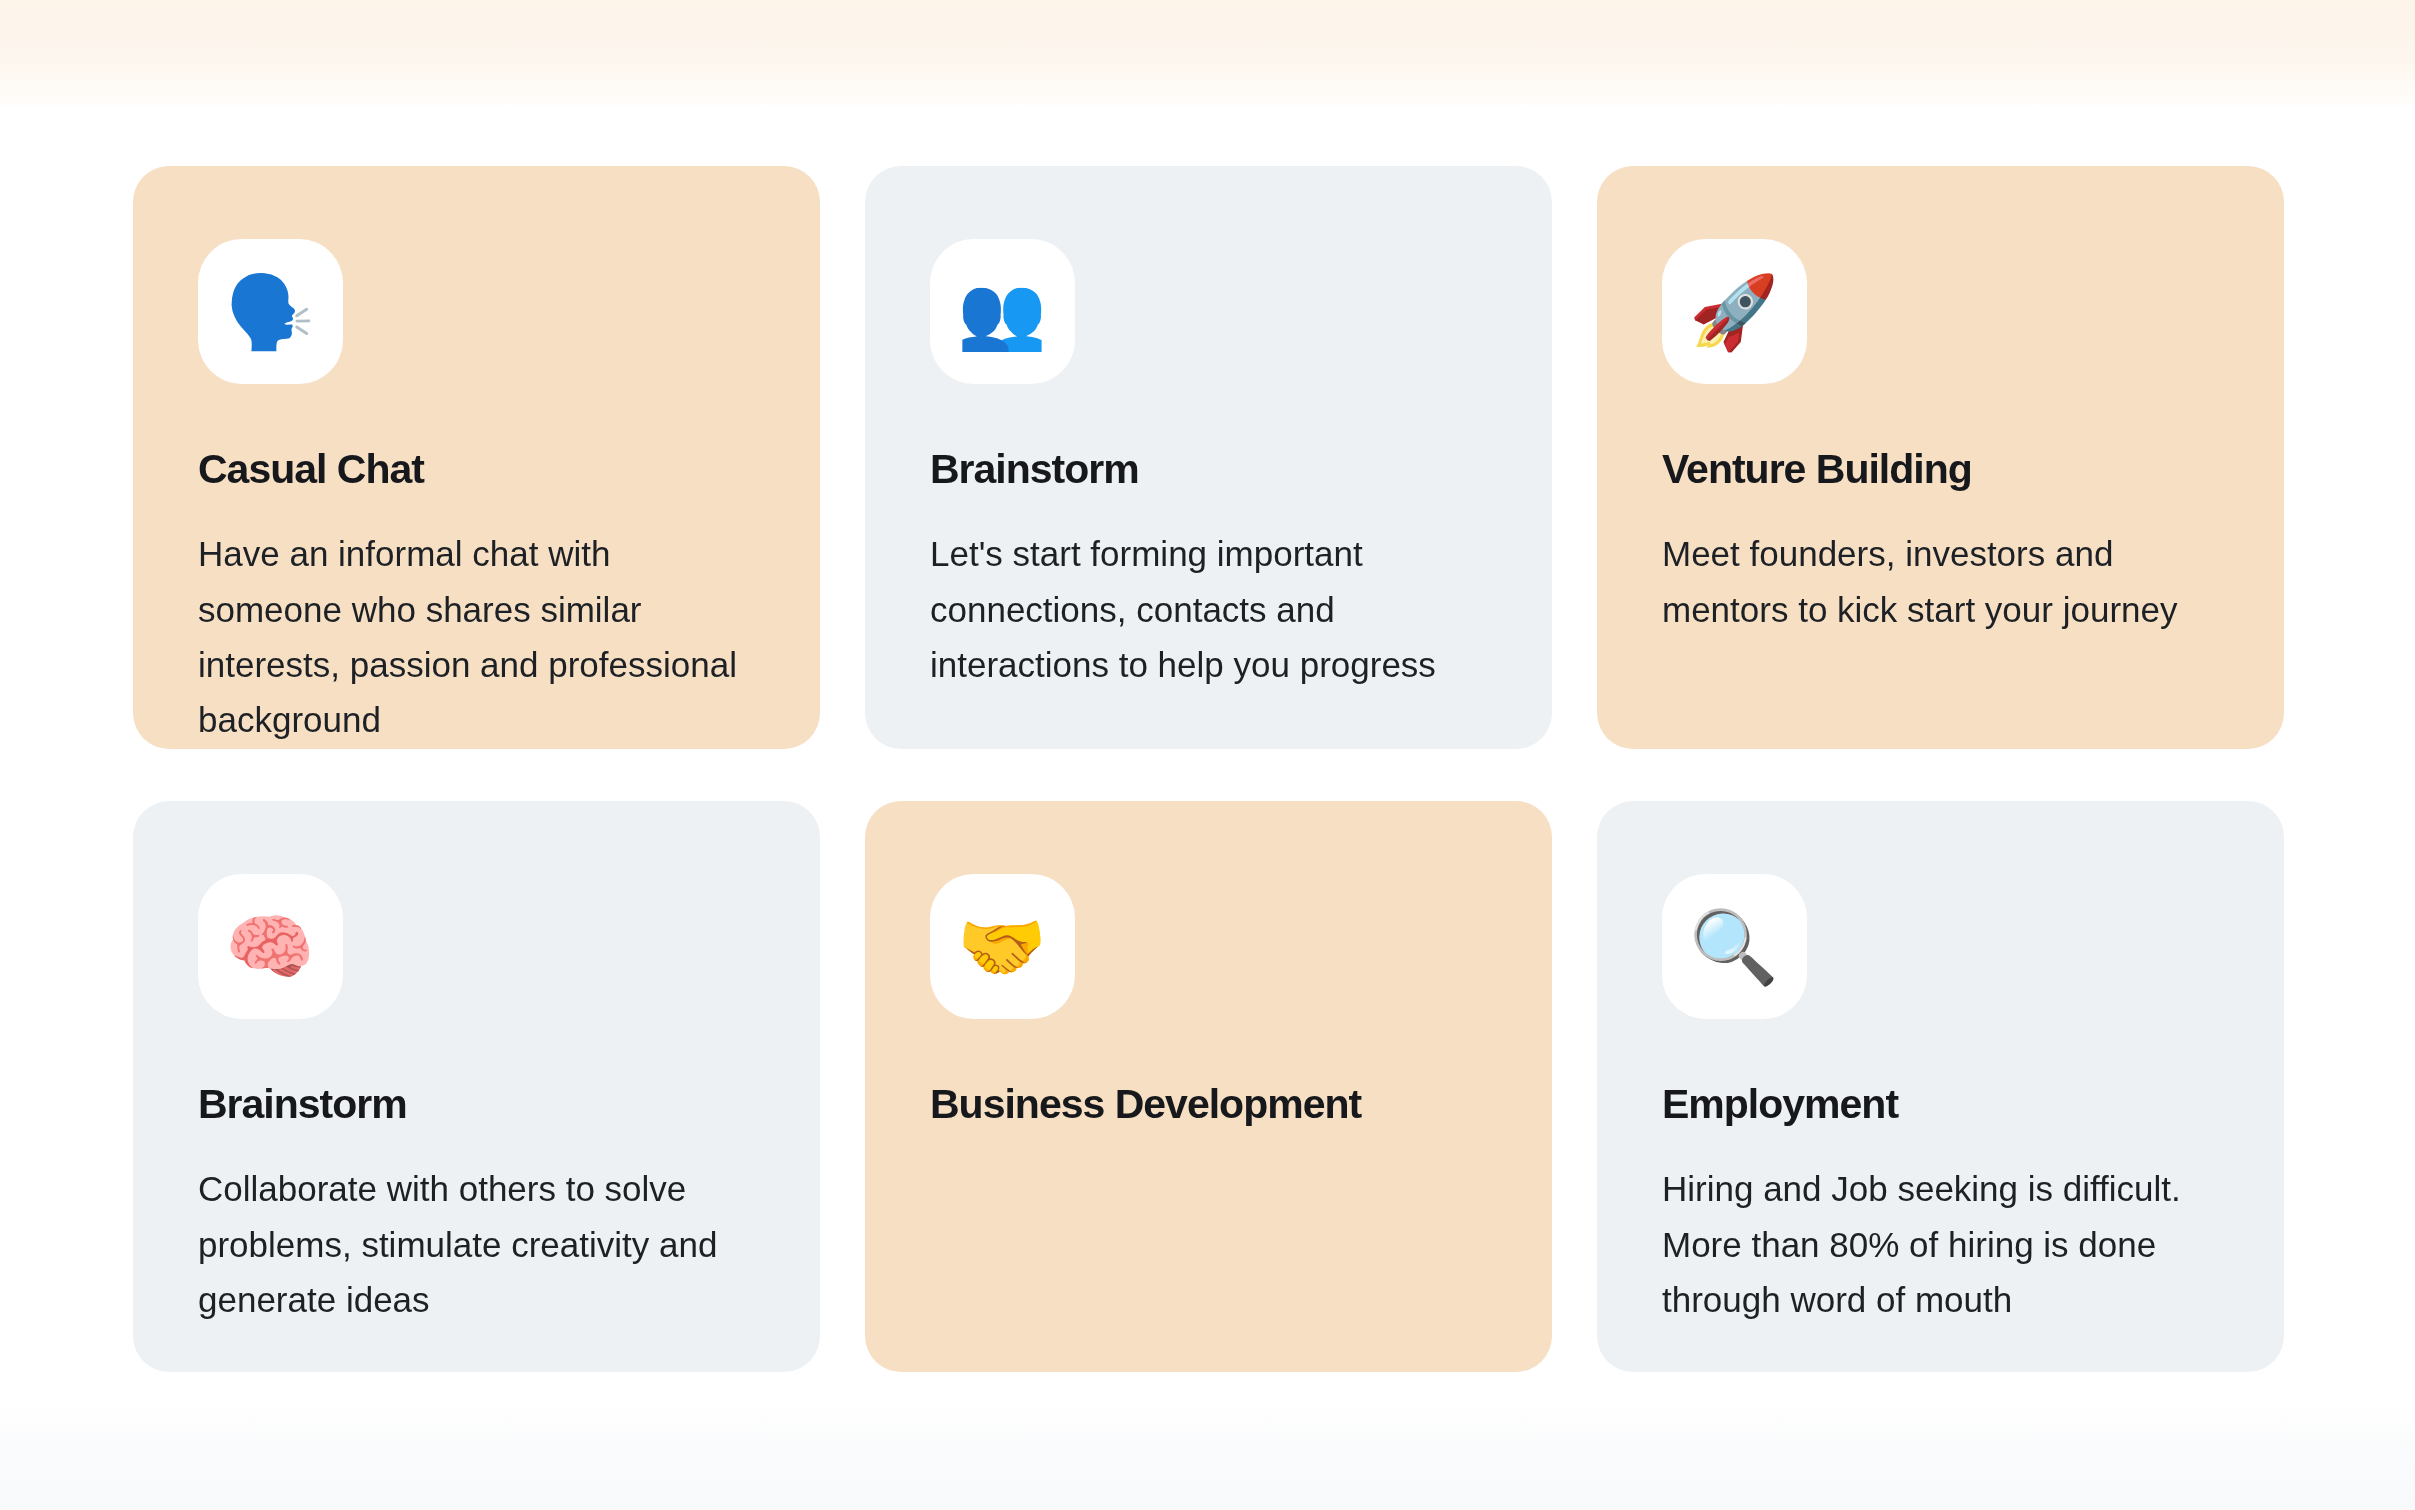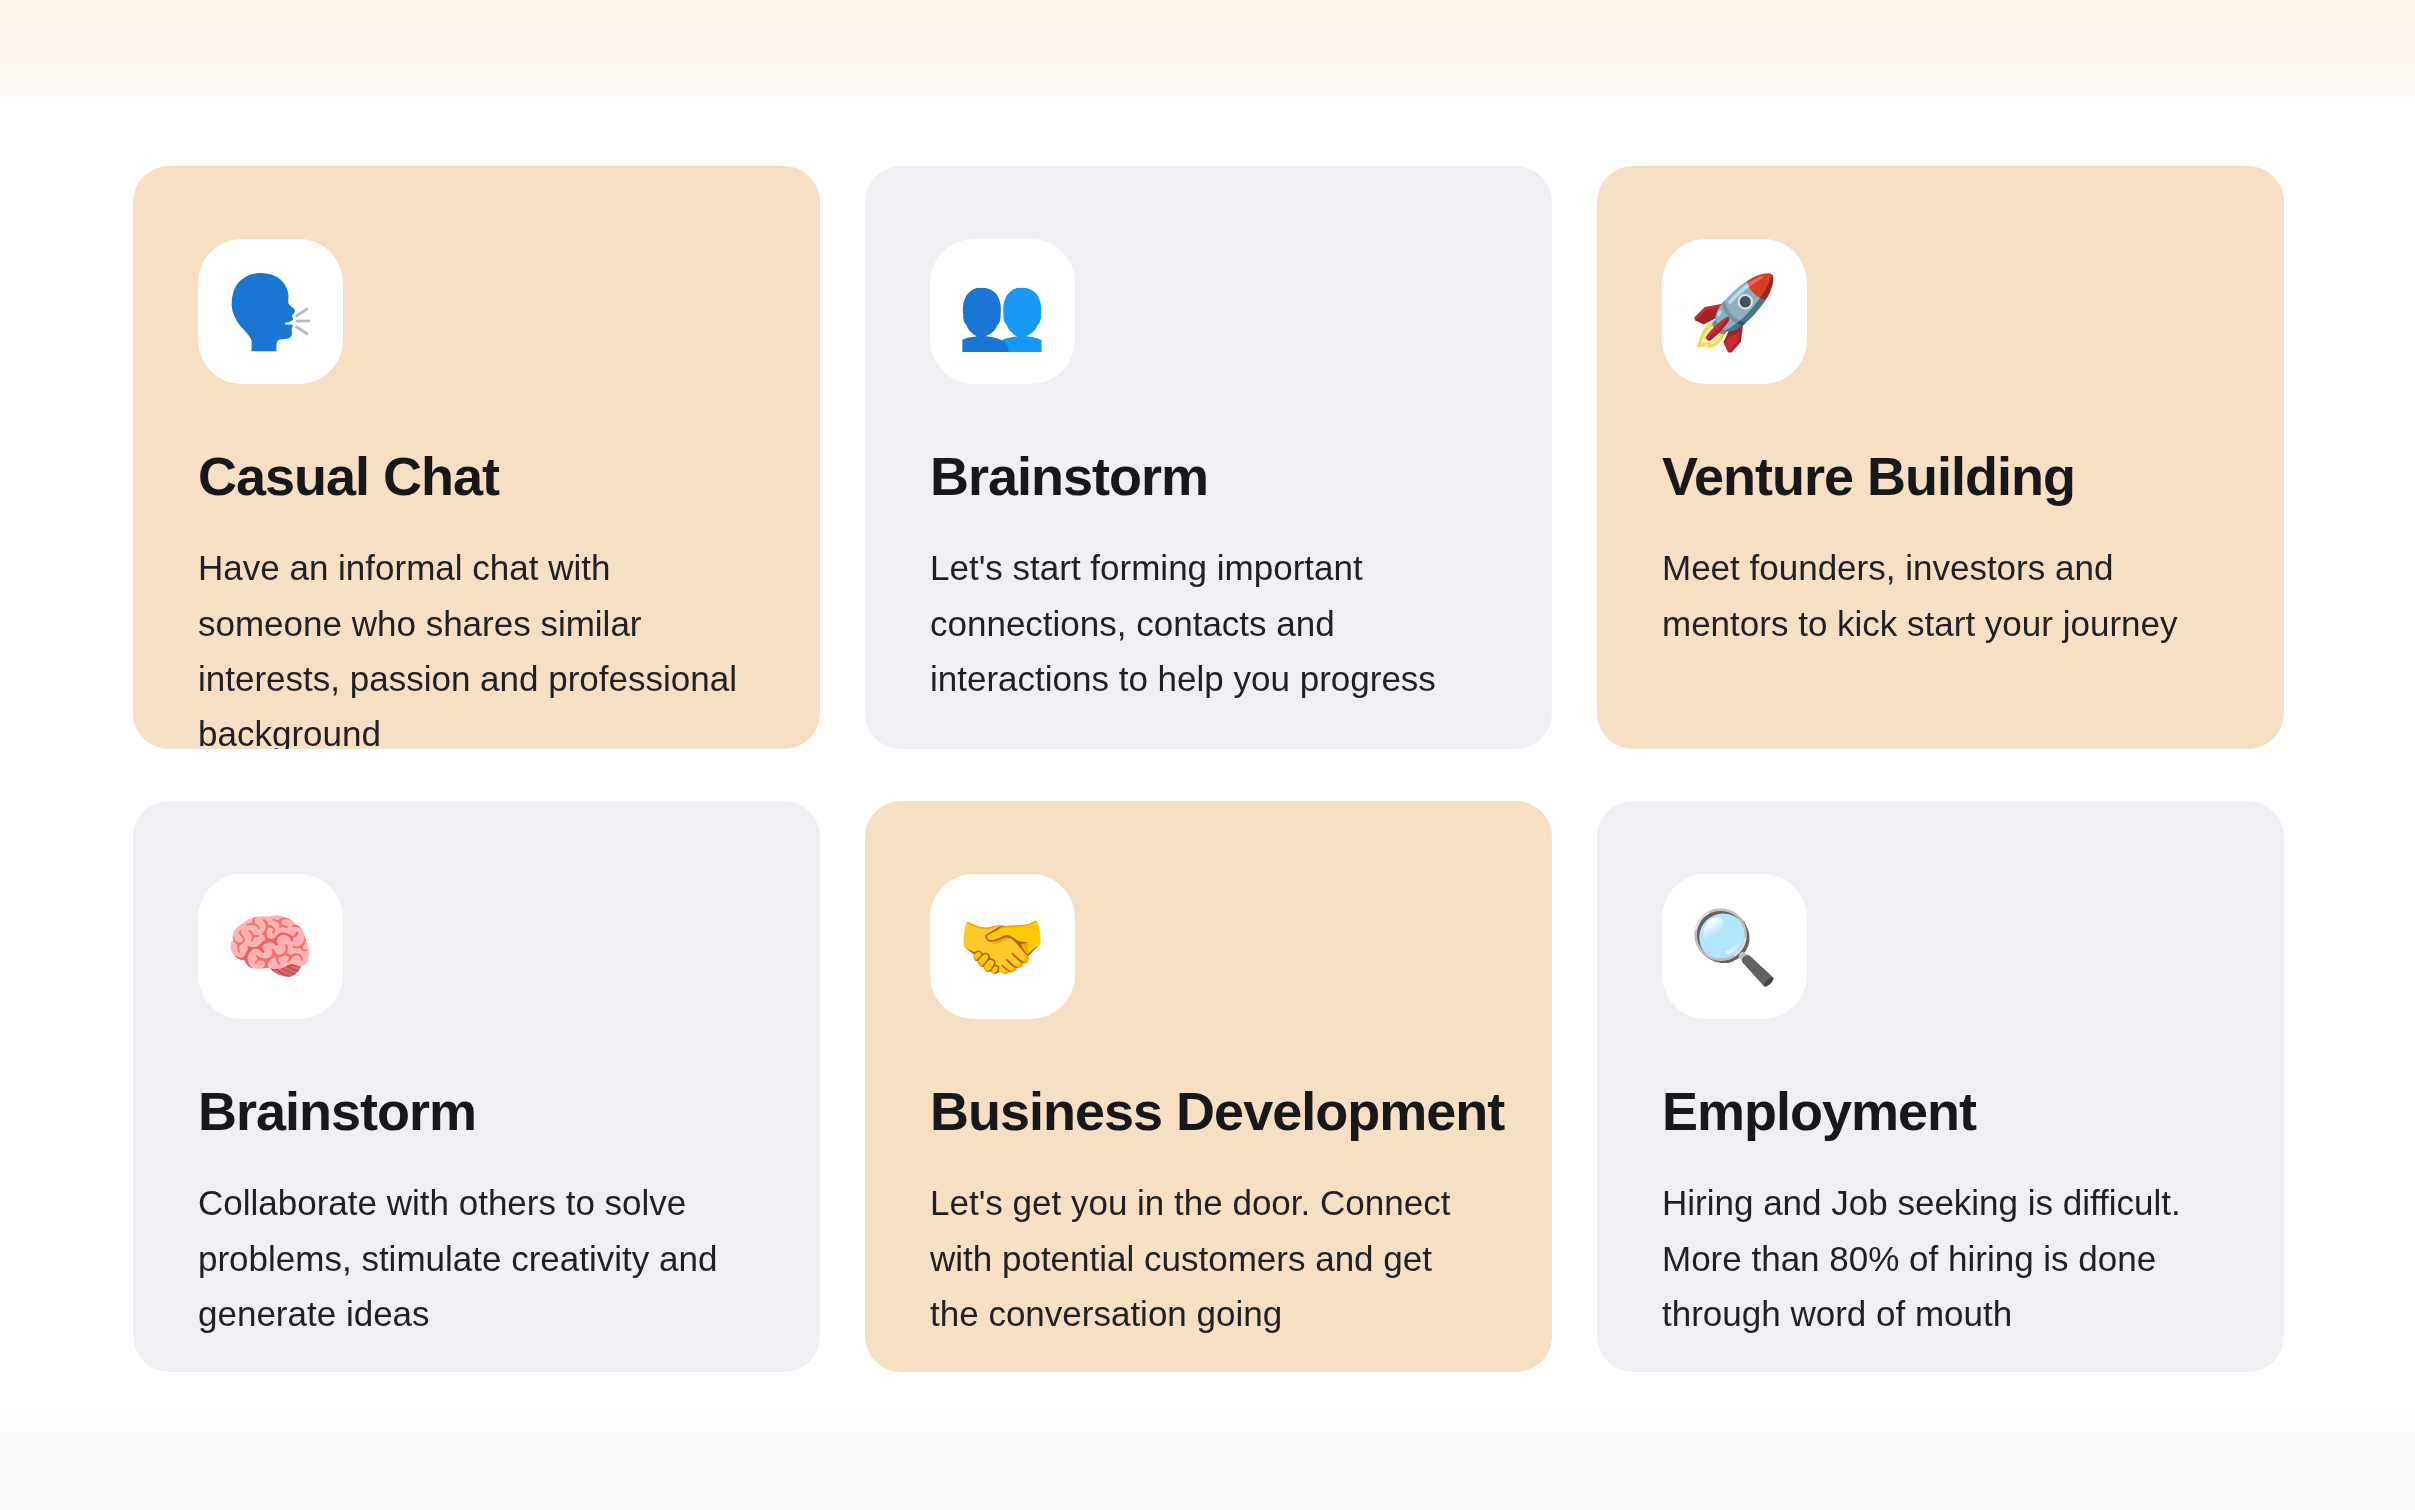--- a/index.html
+++ b/index.html
@@ -76,21 +76,21 @@
     margin-bottom: 63px;
   }
 
   .icon-glyph {
     font-size: 72px;
     line-height: 1;
     display: block;
   }
 
   .card-title {
-    font-size: 54px;
+    font-size: 41px;
     font-weight: bold;
     color: #16181c;
     letter-spacing: -1px;
     line-height: 1.08;
     margin-bottom: 35px;
     white-space: nowrap;
   }
 
   .card-desc {
     font-size: 35px;
@@ -143,21 +143,20 @@
       </div>
       <div class="card-title">Brainstorm</div>
       <div class="card-desc">Collaborate with others to solve problems, stimulate creativity and generate ideas</div>
     </div>
 
     <div class="card card--peach card--wide-desc">
       <div class="icon-tile">
         <span class="icon-glyph">🤝</span>
       </div>
       <div class="card-title">Business Development</div>
-      <div class="card-desc">Let's get you in the door. Connect with potential customers and get the conversation going</div>
     </div>
 
     <div class="card card--grey card--wide-desc">
       <div class="icon-tile">
         <span class="icon-glyph">🔍</span>
       </div>
       <div class="card-title">Employment</div>
       <div class="card-desc">Hiring and Job seeking is difficult. More than 80% of hiring is done through word of mouth</div>
     </div>
 

